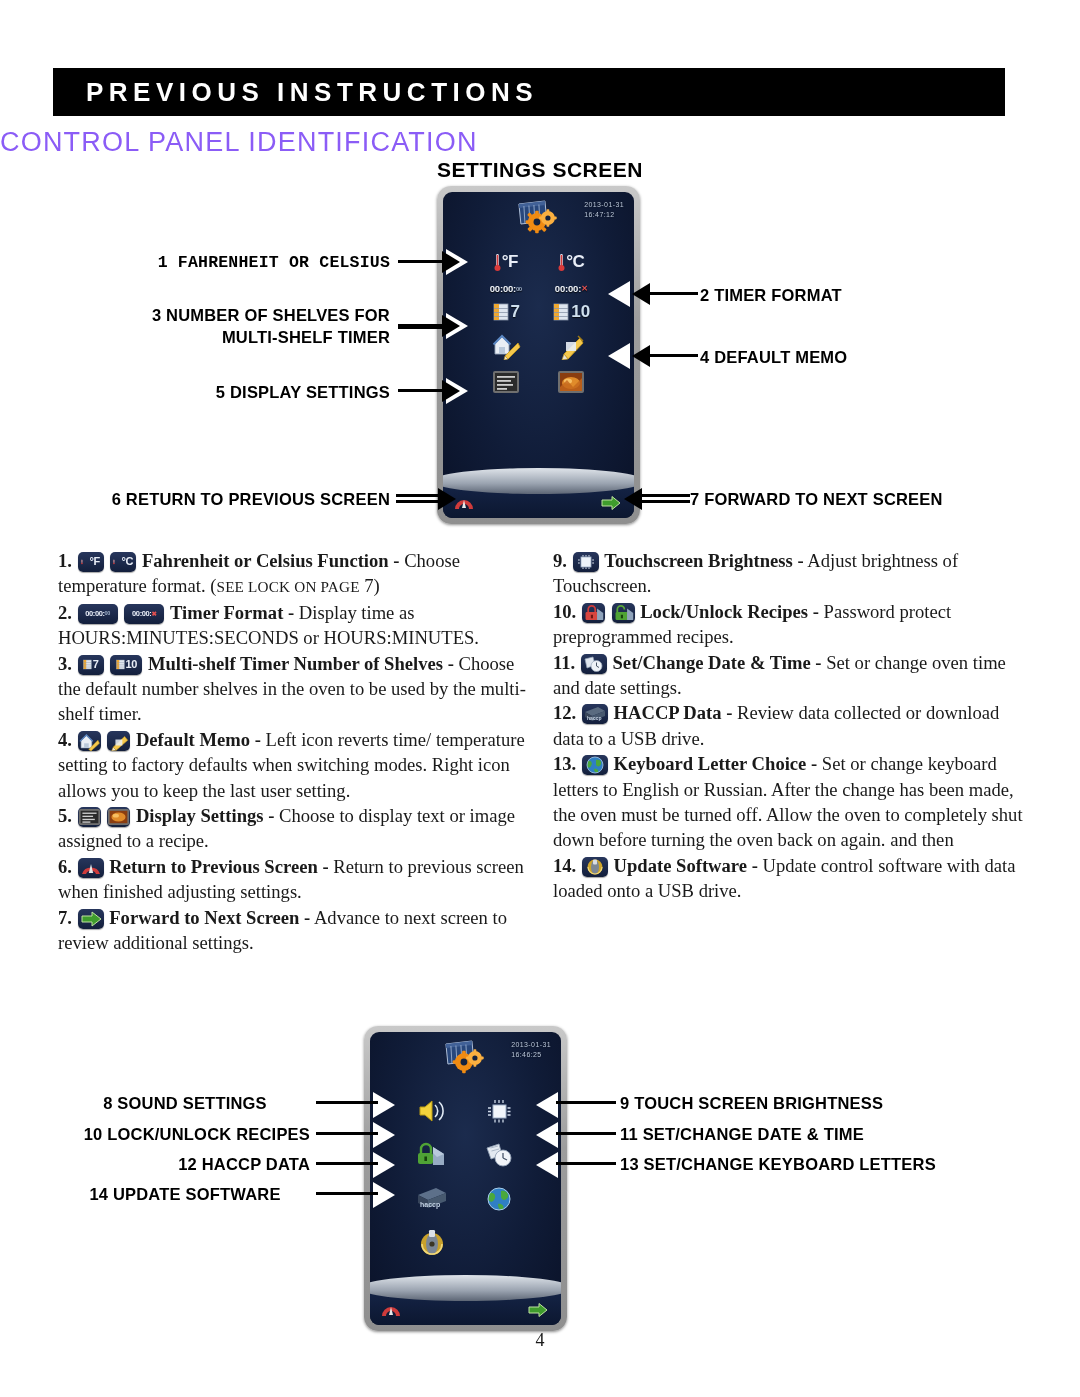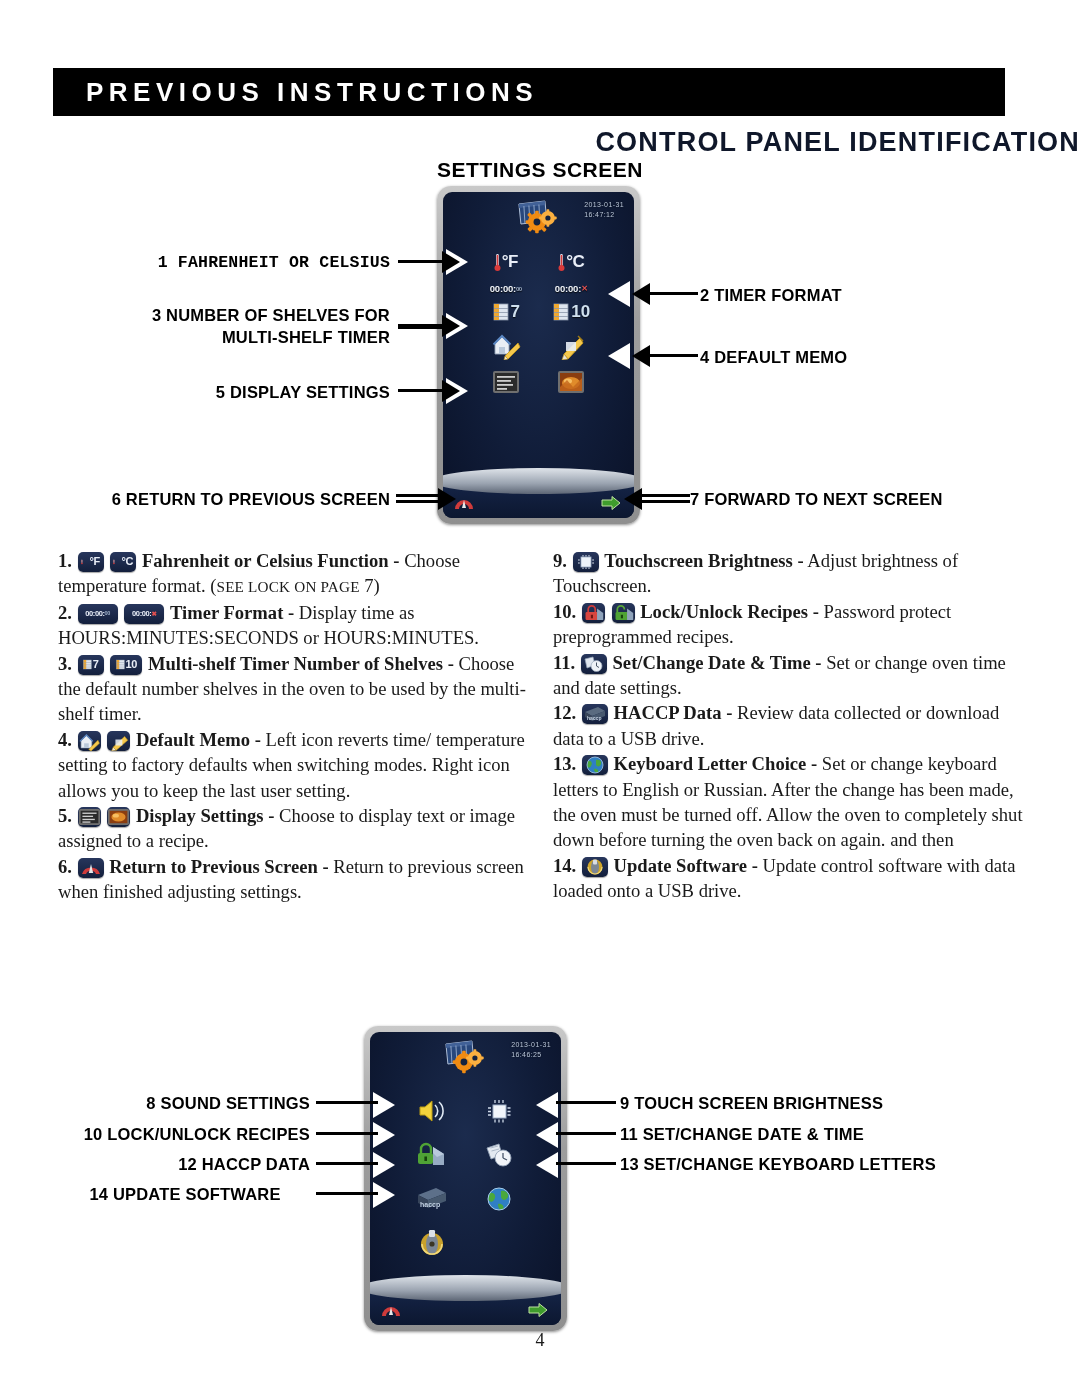--- a/index.html
+++ b/index.html
@@ -30,25 +30,25 @@
     font-weight: bold;
     letter-spacing: 5.5px;
     padding-left: 33px;
     font-family: "Liberation Sans", sans-serif;
   }
 
   
   .page-title {
     position: absolute;
     left: 0; top: 127px; width: 1080px;
-    text-align: right;
+    text-align: left;
     font-size: 27px;
-    font-weight: bold;
+    font-weight: normal;
     letter-spacing: 1.2px;
-    color: #0f172a;
+    color: #8b5cf6;
   }
   .page-subtitle {
     position: absolute;
     left: 0; top: 158px; width: 1080px;
     text-align: center;
     font-size: 21px;
     font-weight: bold;
     letter-spacing: 0.5px;
     color: #000;
   }
@@ -581,20 +581,27 @@
 
   <div class="desc-item">
     <span class="desc-num">6.</span>
     <span class="mini-icon"><svg viewBox="0 0 26 20">
           <path d="M4 16 A9.5 9.5 0 0 1 22 16 L18 16 A5.5 5.5 0 0 0 8 16 Z" fill="#cf3b3b"></path>
           <path d="M13 6 L15.2 15 L10.8 15 Z" fill="#e8e8e8"></path>
         </svg></span>
     <span class="desc-strong">Return to Previous Screen -</span><span> Return to previous screen when finished adjusting settings.</span>
   </div>
 
+  <div class="desc-item">
+    <span class="desc-num">7.</span>
+    <span class="mini-icon"><svg viewBox="0 0 26 20">
+          <path d="M4 7 L14 7 L14 3 L23 10 L14 17 L14 13 L4 13 Z" fill="#3f9c2d" stroke="#bfe2a0" stroke-width="1"></path>
+        </svg></span>
+    <span class="desc-strong">Forward to Next Screen -</span><span> Advance to next screen to review additional settings.</span>
+  </div>
 </div>
 
 <div class="desc-col desc-right">
 
 
   <div class="desc-item">
     <span class="desc-num">9.</span>
     <span class="mini-icon"><svg viewBox="0 0 26 20">
           <rect x="8" y="5" width="10" height="10" fill="#eef3f9" stroke="#9fb0c8" stroke-width="0.8"></rect>
           <g stroke="#d9e2ee" stroke-width="1">
@@ -813,21 +820,21 @@
 </div>
 
 <div class="arrow-white-r" style="left:373px; top:1092px;"></div>
 <div class="arrow-white-r" style="left:373px; top:1122px;"></div>
 <div class="arrow-white-r" style="left:373px; top:1152px;"></div>
 <div class="arrow-white-r" style="left:373px; top:1182px;"></div>
 <div class="arrow-white-l" style="left:536px; top:1092px;"></div>
 <div class="arrow-white-l" style="left:536px; top:1122px;"></div>
 <div class="arrow-white-l" style="left:536px; top:1152px;"></div>
 
-<div class="callout right-align" style="left:60px; top:1093px; width:250px;">8 SOUND SETTINGS</div>
+<div class="callout right-align" style="left:60px; top:1093px; width:250px;text-align:center;">8 SOUND SETTINGS</div>
 <div class="leader" style="left:316px; top:1099px; width:62px;">
   <div class="bar" style="width:62px"></div>
 </div>
 
 <div class="callout right-align" style="left:40px; top:1124px; width:270px;">10 LOCK/UNLOCK RECIPES</div>
 <div class="leader" style="left:316px; top:1130px; width:62px;">
   <div class="bar" style="width:62px"></div>
 </div>
 
 <div class="callout right-align" style="left:60px; top:1154px; width:250px;">12 HACCP DATA</div>

